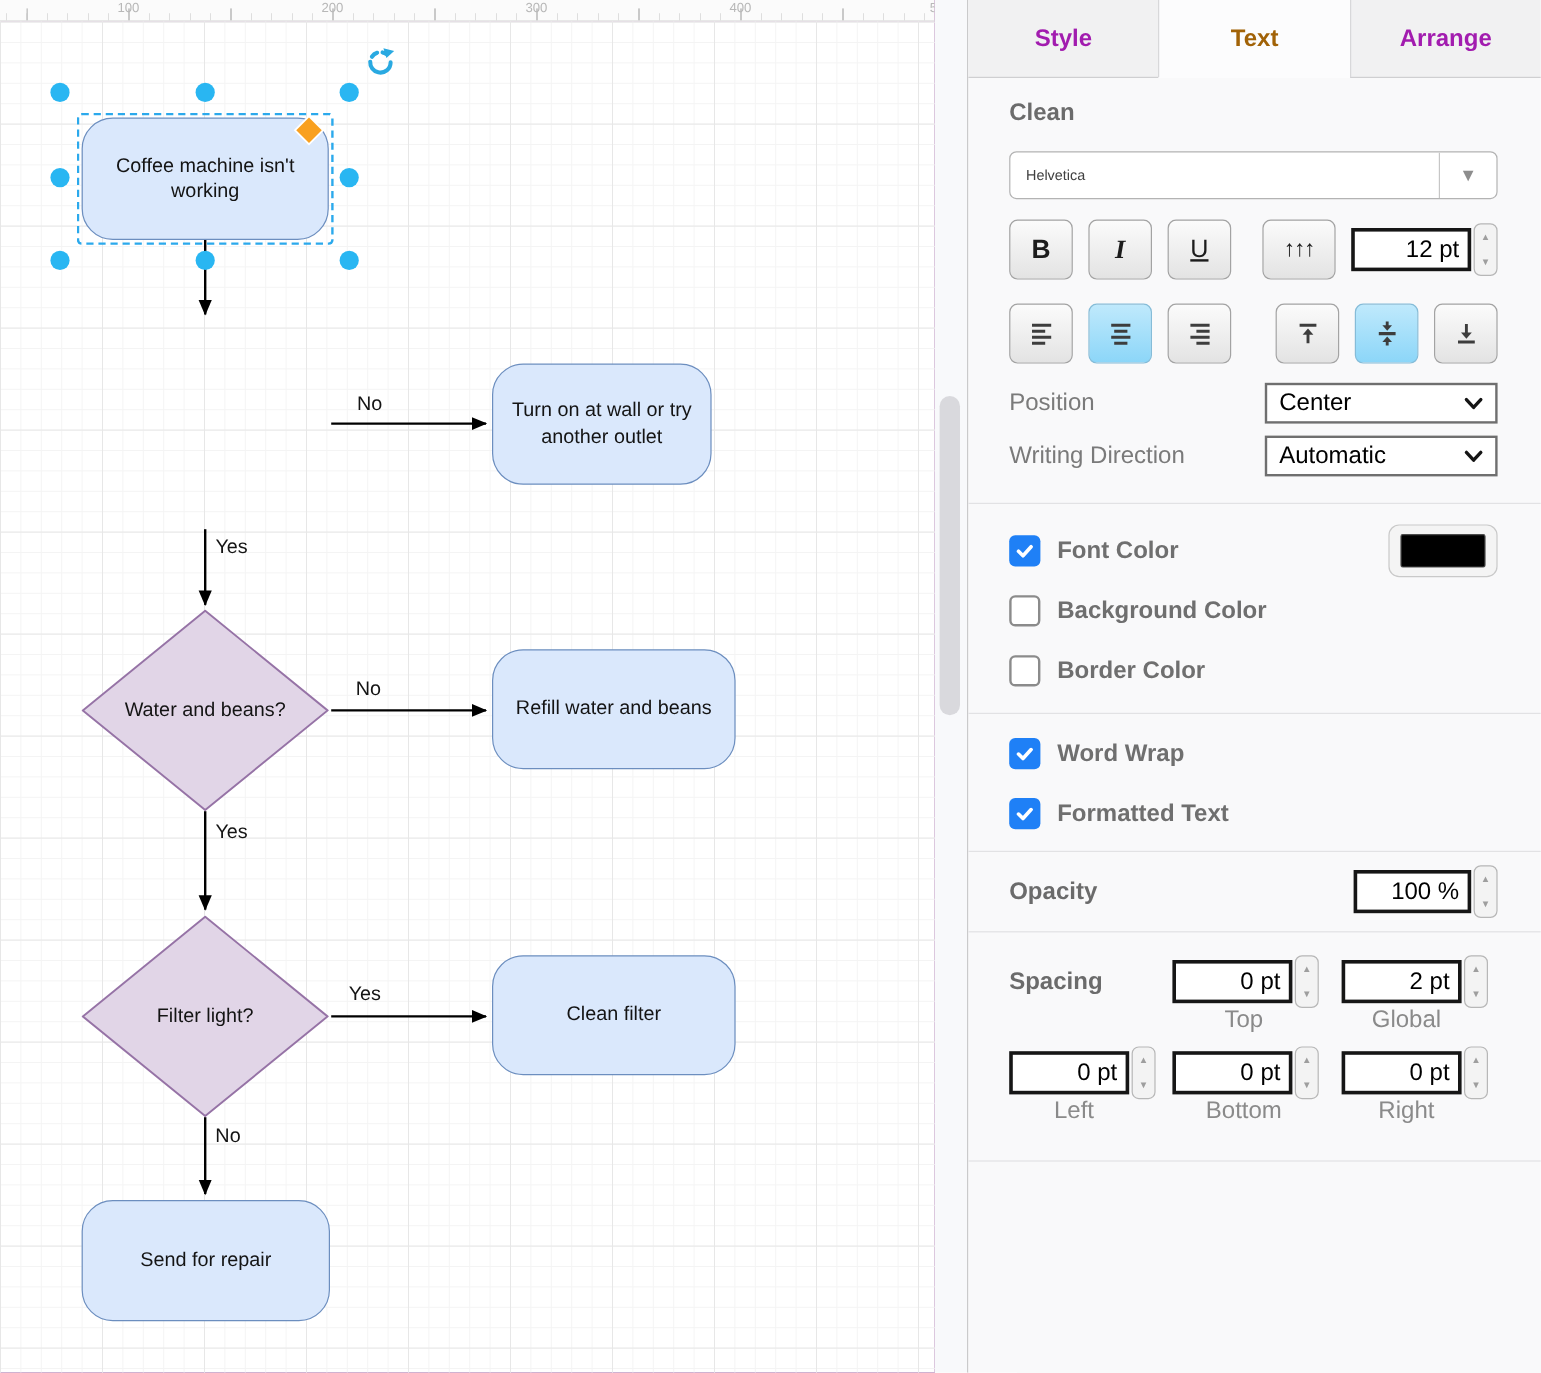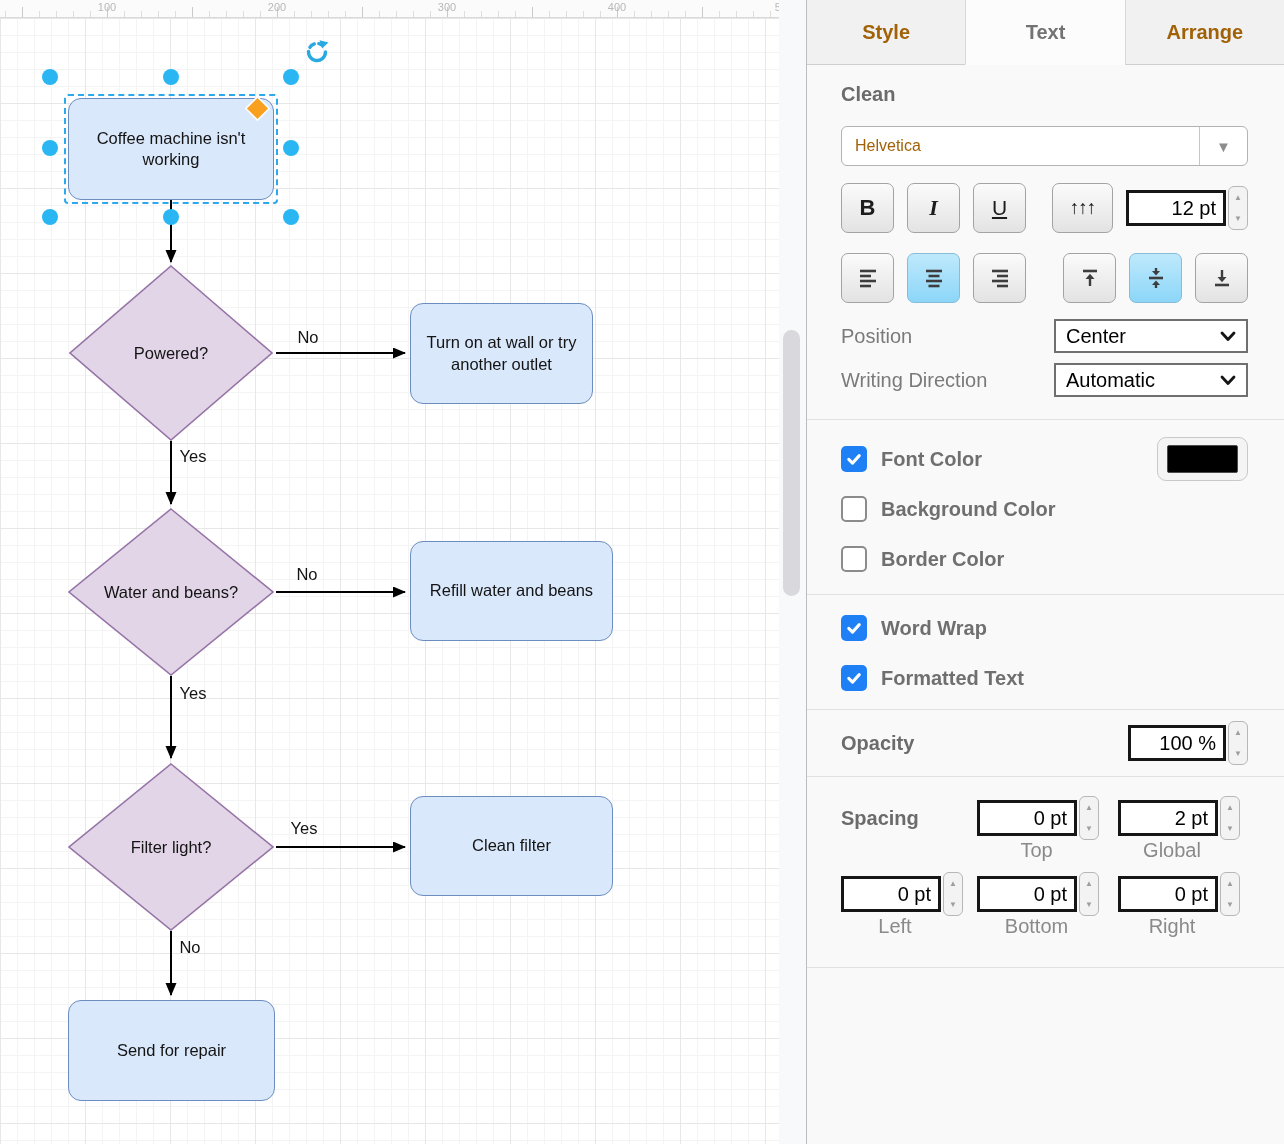--- a/index.html
+++ b/index.html
@@ -19,21 +19,21 @@
   .ruler-num { position:absolute; top:1px; font-size:11px; color:#b8b8b8; transform:translateX(-50%); }
   .canvas { position:absolute; left:0; top:18px; width:779px; height:1126px; background:#fff;
     background-image:
       linear-gradient(#e7e7e7 1px,transparent 1px),
       linear-gradient(90deg,#e7e7e7 1px,transparent 1px),
       linear-gradient(#f4f4f4 1px,transparent 1px),
       linear-gradient(90deg,#f4f4f4 1px,transparent 1px);
     background-size:85px 85px,85px 85px,17px 17px,17px 17px; }
   .edges { position:absolute; left:0; top:0; width:779px; height:1126px; }
 
-  .node-rect { position:absolute; background:#dae8fc; border:1.6px solid #6c8ebf; border-radius:13px;
+  .node-rect { position:absolute; background:#dae8fc; border:1.6px solid #6c8ebf; border-radius:26px;
     display:flex; align-items:center; justify-content:center; text-align:center;
     font-size:16.5px; color:#141414; line-height:1.28; padding:0 14px; }
   .node-diamond { position:absolute; }
   .node-diamond svg { position:absolute; inset:0; }
   .node-diamond .dlabel { position:absolute; inset:0; display:flex; align-items:center; justify-content:center;
     font-size:16.5px; color:#141414; text-align:center; }
   .edge-label { position:absolute; transform:translateX(-50%); font-size:16.5px; color:#141414; white-space:nowrap; }
 
   
   .sel-outline { position:absolute; left:64px; top:76px; width:214px; height:110px;
@@ -45,34 +45,34 @@
 
   
   .gutter { position:absolute; left:779px; top:0; width:27px; height:1144px; background:#f8f9fb; }
   .scroll-thumb { position:absolute; left:4px; top:330px; width:17px; height:266px; border-radius:9px; background:#d9d9dd; }
   .panel-divider { position:absolute; left:806px; top:0; width:1px; height:1144px; background:#bdbdbf; }
 
   
   .panel { position:absolute; left:807px; top:0; width:477px; height:1144px; background:#f9f9fa; }
   .tabs { display:flex; height:65px; background:#f1f1f2; }
   .tab { flex:1; display:flex; align-items:center; justify-content:center;
-    font-size:20px; font-weight:600; color:#a16207; border-bottom:1px solid #cfcfd1; cursor:default; }
+    font-size:20px; font-weight:600; color:#a21caf; border-bottom:1px solid #cfcfd1; cursor:default; }
   .tab + .tab { border-left:1px solid #d8d8da; }
-  .tab.active { background:#fcfcfd; color:#737373; border-bottom-color:#fcfcfd;text-align:center; }
+  .tab.active { background:#fcfcfd; color:#a16207; border-bottom-color:#fcfcfd;text-align:center; }
 
   .sec { padding:0 36px 0 34px; }
   .divider { height:1px; background:#e2e2e4; }
 
   .sec-title { font-size:20px; font-weight:700; color:#6b6b6b; }
   .gray-label { font-size:20px; color:#7a7a7a; }
 
   
   .font-select { margin-top:20px; height:40px; background:#fff; border:1.5px solid #b3b3b3; border-radius:6px;
     display:flex; align-items:center; overflow:hidden; }
-  .font-select .fam { flex:1; padding-left:13px; font-size:16px; color:#a16207; }
+  .font-select .fam { flex:1; padding-left:13px; font-size:12px; color:#404040; }
   .font-select .dd { width:48px; align-self:stretch; border-left:1px solid #c6c6c6;
     display:flex; align-items:center; justify-content:center; font-size:15px; color:#8d8d8d; }
 
   .btn-row { display:flex; align-items:center; margin-top:17px; }
   .fmt-btn { width:53px; height:50px; border:1px solid #a3a3a3; border-radius:7px;
     background:linear-gradient(#fbfbfb,#e3e3e3); display:flex; align-items:center; justify-content:center; }
   .fmt-btn + .fmt-btn { margin-left:13px; }
   .fmt-btn.selected { background:linear-gradient(#bfe9fc,#8cd6f8); border-color:#85bcd8; }
   .glyph-b { font-size:22px; font-weight:800; color:#1c1c1c; }
   .glyph-i { font-size:22px; font-style:italic; font-weight:700; font-family:"Liberation Serif","DejaVu Serif",serif; color:#1c1c1c; }
@@ -137,26 +137,20 @@
       <line x1="276" y1="574" x2="405" y2="574" stroke="#000" stroke-width="2" marker-end="url(#arr)"></line>
       <line x1="171" y1="658" x2="171" y2="740" stroke="#000" stroke-width="2" marker-end="url(#arr)"></line>
       <line x1="276" y1="829" x2="405" y2="829" stroke="#000" stroke-width="2" marker-end="url(#arr)"></line>
       <line x1="171" y1="913" x2="171" y2="977" stroke="#000" stroke-width="2" marker-end="url(#arr)"></line>
     </svg>
 
     <div class="node-rect" style="left:68px;top:80px;width:206px;height:102px">
       <span>Coffee machine isn't working</span>
     </div>
 
-    <div class="node-diamond" style="left:69px;top:247px;width:204px;height:176px">
-      <svg viewBox="0 0 204 176">
-        <polygon points="102,1 203,88 102,175 1,88" stroke="#9673a6" stroke-width="1.6" fill="#e1d5e7"></polygon>
-      </svg>
-      <span class="dlabel">Powered?</span>
-    </div>
 
     <div class="node-rect" style="left:410px;top:285px;width:183px;height:101px">
       <span>Turn on at wall or try another outlet</span>
     </div>
 
     <div class="node-diamond" style="left:68px;top:490px;width:206px;height:168px">
       <svg viewBox="0 0 206 168">
         <polygon points="103,1 205,84 103,167 1,84" stroke="#9673a6" stroke-width="1.6" fill="#e1d5e7"></polygon>
       </svg>
       <span class="dlabel">Water and beans?</span>

